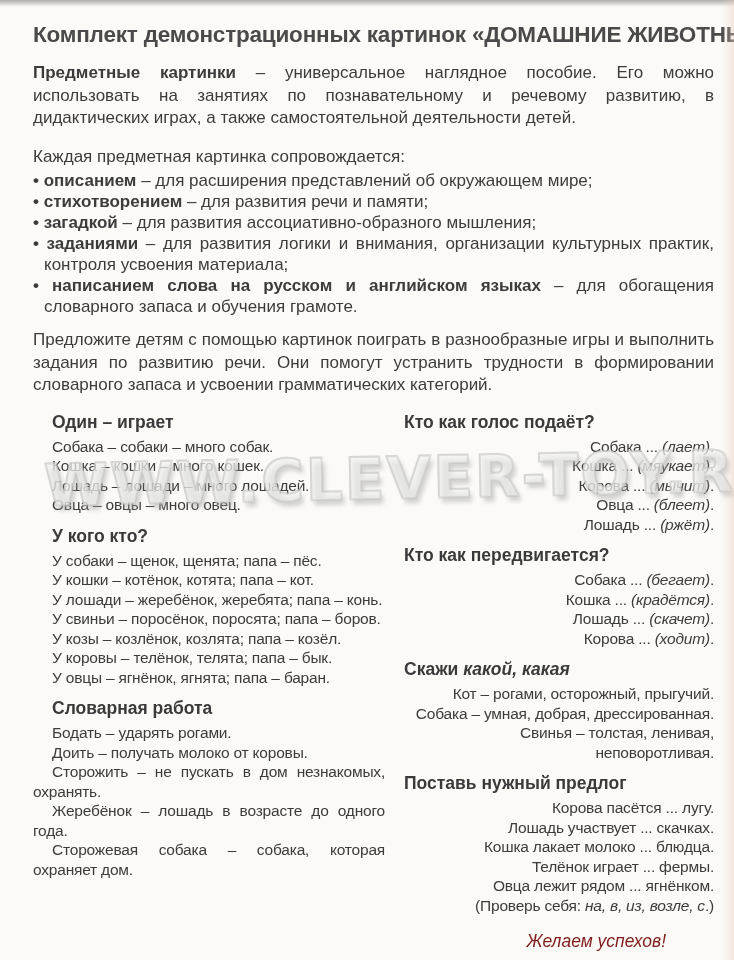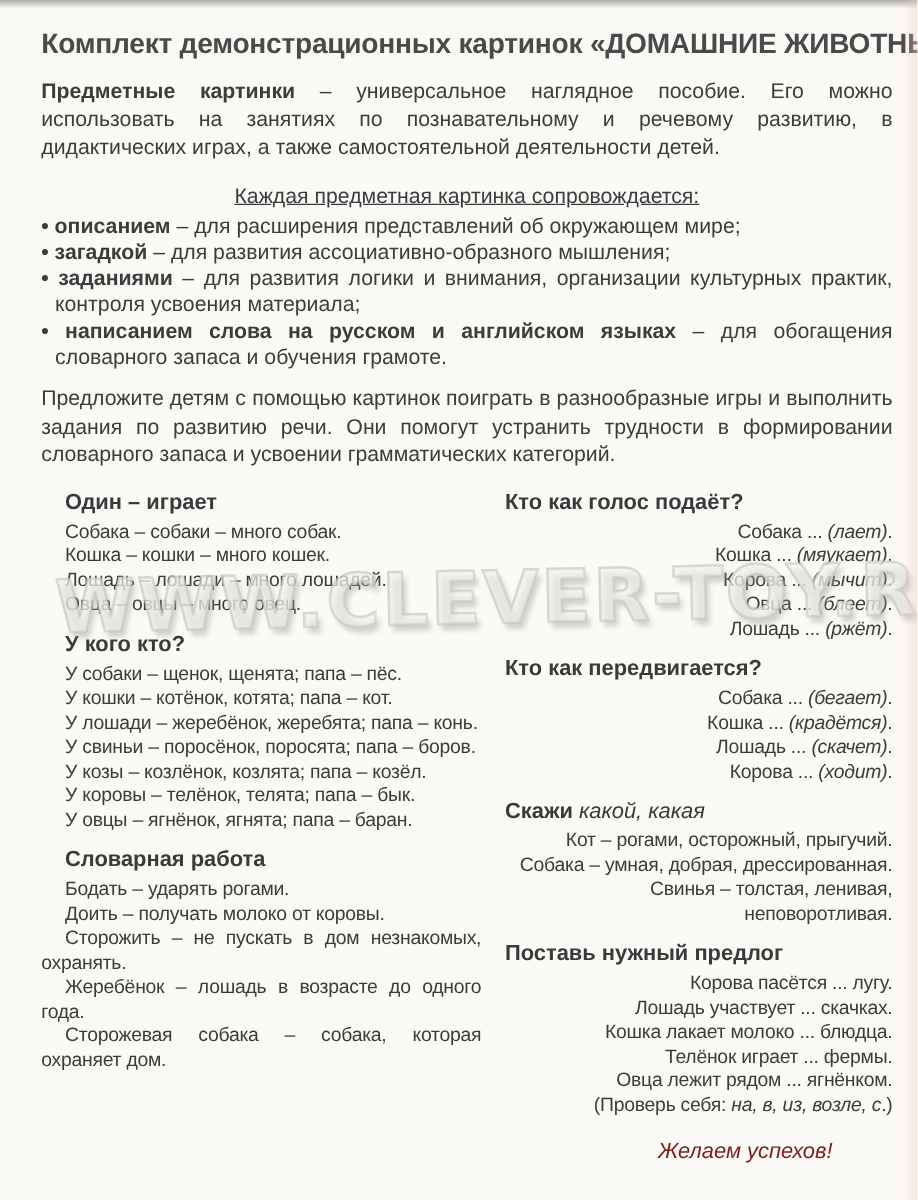--- a/index.html
+++ b/index.html
@@ -29,42 +29,42 @@
     transform:rotate(-1.2deg);
     pointer-events:none;
   }
   .content { position:relative; z-index:2; padding:18px 20px 0 33px; }
   .title {
     font-size:22.5px; font-weight:bold; color:#4a4a4a;
     line-height:26px; margin:4px 0 14px; white-space:nowrap; letter-spacing:-0.2px;
   }
   .para { font-size:17px; line-height:22.5px; text-align:justify; margin:0; }
   .intro { margin-bottom:16px; }
-  .accompany-heading { margin-bottom:2px; text-align:center;text-decoration:underline; }
+  .accompany-heading { margin-bottom:2px; text-align:left; }
   .bullet {
     font-size:17px; line-height:21px; text-align:justify;
     padding-left:11px; text-indent:-11px;
   }
   .bullet .dot { font-weight:bold; }
   .suggestion { margin-top:12px; }
   .columns { display:flex; margin-top:14px; }
   .col-left { width:352px; flex:none; }
   .col-right { flex:1; min-width:0; }
   .col-heading {
     font-size:17.5px; font-weight:bold; color:#3a3a3a;
     line-height:22px; margin:10px 0 4px; padding-left:19px;
   }
   .col-section:first-child .col-heading { margin-top:0; }
   .col-item {
     font-size:15.5px; line-height:19.5px; letter-spacing:-0.2px;
     text-indent:19px; text-align:justify;
   }
   .col-right .col-item { text-align:right; }
   .i  { font-style:italic; }
-  .bi { font-weight:normal; font-style:italic; }
+  .bi { font-weight:bold; font-style:italic; }
   .closing {
     font-style:italic; font-size:17.5px; color:#7f1d1d;
     text-align:right; padding-right:48px; margin:16px 0 0;
   }
 </style>
 </head>
 <body>
 
 <div class="page">
   <div class="scan-edge-top"></div>
@@ -73,20 +73,21 @@
 
   <div class="content">
     <h1 class="title">Комплект демонстрационных картинок «ДОМАШНИЕ ЖИВОТНЫЕ»</h1>
 
     <p class="para intro"><b>Предметные картинки</b><span> – универсальное наглядное пособие. Его можно использовать на занятиях по познавательному и речевому развитию, в дидактических играх, а также самостоятельной деятельности детей.</span></p>
 
     <p class="para accompany-heading">Каждая предметная картинка сопровождается:</p>
 
     <div class="bullets" id="bullets">
         <p class="para bullet"><span class="dot">• </span><b>описанием</b><span> – для расширения представлений об окружающем мире;</span></p>
+        <p class="para bullet"><span class="dot">• </span><b>стихотворением</b><span> – для развития речи и памяти;</span></p>
         <p class="para bullet"><span class="dot">• </span><b>загадкой</b><span> – для развития ассоциативно-образного мышления;</span></p>
         <p class="para bullet"><span class="dot">• </span><b>заданиями</b><span> – для развития логики и внимания, организации культурных практик, контроля усвоения материала;</span></p>
         <p class="para bullet"><span class="dot">• </span><b>написанием слова на русском и английском языках</b><span> – для обогащения словарного запаса и обучения грамоте.</span></p>
       </div>
 
     <p class="para suggestion">Предложите детям с помощью картинок поиграть в разнообразные игры и выполнить задания по развитию речи. Они помогут устранить трудности в формировании словарного запаса и усвоении грамматических категорий.</p>
 
     <div class="columns">
       <div class="col-left" id="col-left">
           <div class="col-section">

